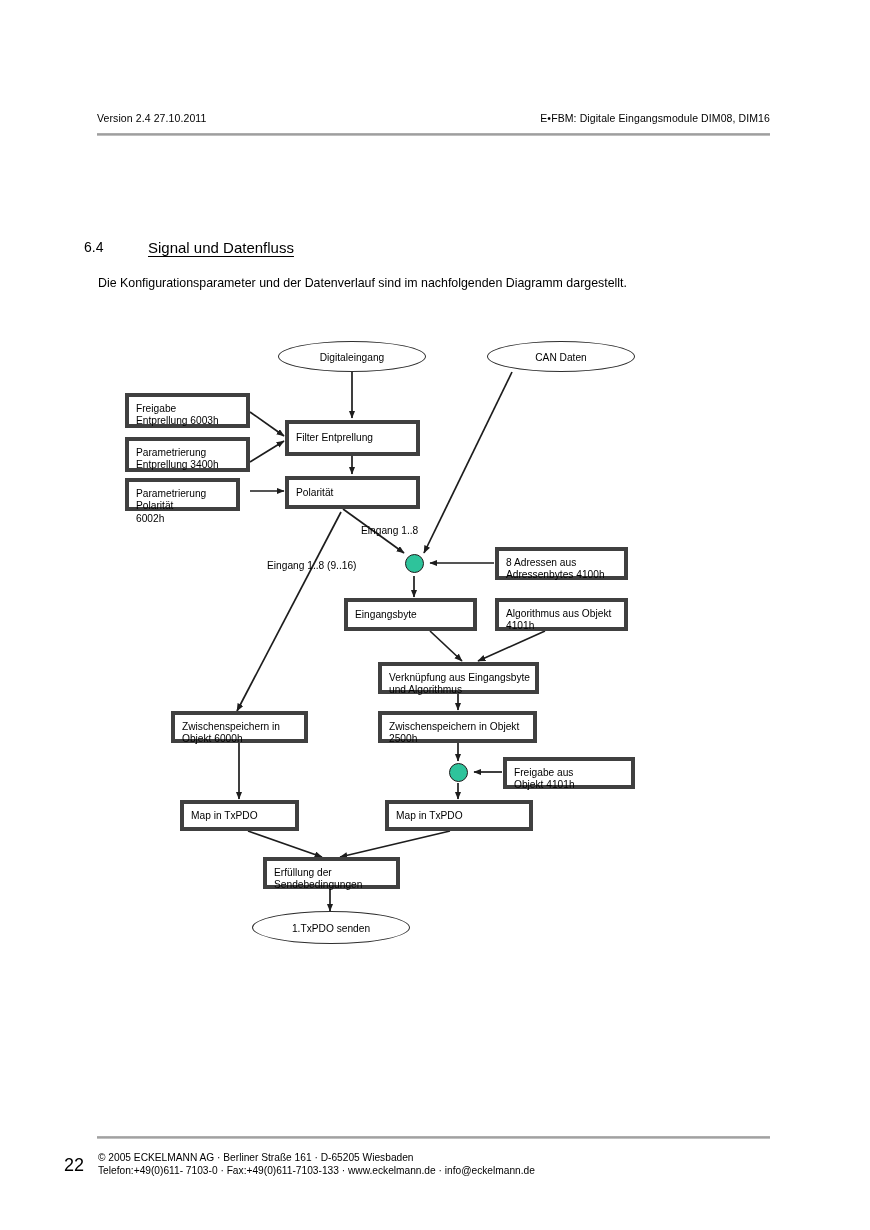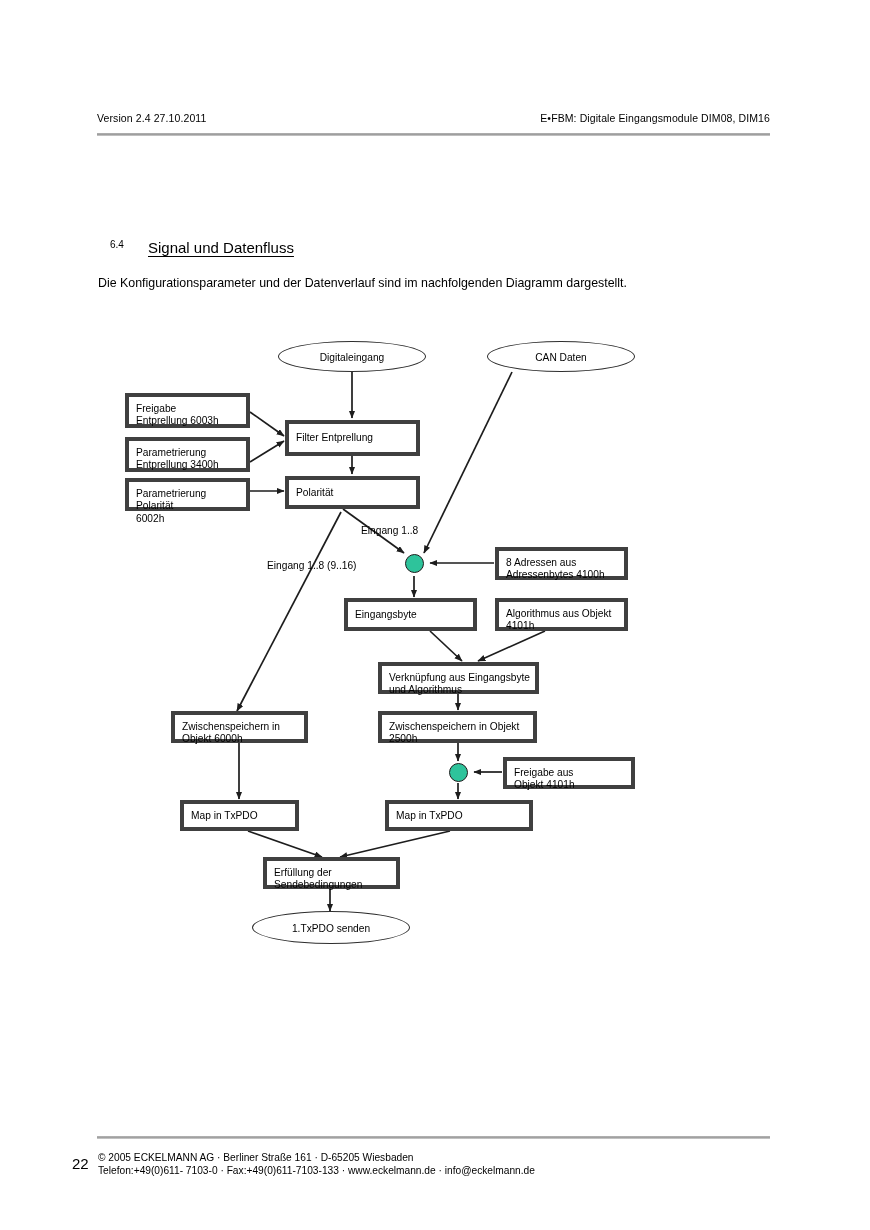--- a/index.html
+++ b/index.html
@@ -12,21 +12,21 @@
   .page{position:absolute;inset:0;background:#fff;}
 
   
   .hdr{position:absolute;left:97px;top:112px;width:673px;height:22px;}
   .hdr-left{position:absolute;left:0;top:0;font-size:10.5px;letter-spacing:.1px;white-space:nowrap;}
   .hdr-right{position:absolute;right:0;top:0;font-size:10.5px;letter-spacing:.1px;white-space:nowrap;}
   .hdr-rule{position:absolute;left:97px;top:133px;width:673px;height:3px;
             background:linear-gradient(to bottom,#b7b7b7 0,#9a9a9a 45%,#cfcfcf 100%);}
 
   
-  .sec-num{position:absolute;left:110px;top:239px;font-size:10px;}
+  .sec-num{position:absolute;left:84px;top:239px;font-size:14px;}
   .sec-title{position:absolute;left:148px;top:239px;font-size:15px;
              text-decoration:underline;text-underline-offset:3px;}
   .intro{position:absolute;left:98px;top:276px;font-size:12.4px;white-space:nowrap;}
 
   
   .diagram{position:absolute;left:0;top:0;width:870px;height:1230px;}
   .diagram svg{position:absolute;left:0;top:0;}
   .node{position:absolute;box-sizing:border-box;background:#fff;
         border:4px solid #404040;}
   .node .txt{position:absolute;left:7px;top:6px;right:4px;
@@ -35,21 +35,21 @@
            border:1px solid #2e2e2e;border-radius:50%;}
   .ellipse .txt{position:absolute;left:0;right:0;top:50%;
                 transform:translateY(-50%);text-align:center;font-size:10.2px;}
   .junction{position:absolute;width:19px;height:19px;border-radius:50%;
             background:#2ec39b;border:1px solid #1d1d1d;box-sizing:border-box;}
   .edge-label{position:absolute;font-size:10.2px;white-space:nowrap;text-align:right;}
 
   
   .ftr-rule{position:absolute;left:97px;top:1136px;width:673px;height:3px;
             background:linear-gradient(to bottom,#b9b9b9 0,#9c9c9c 45%,#d2d2d2 100%);}
-  .pg-num{position:absolute;left:64px;top:1155px;font-size:15px;margin-left:8px;}
+  .pg-num{position:absolute;left:64px;top:1155px;font-size:18px;}
   .ftr-l1{position:absolute;left:98px;top:1152px;font-size:10.2px;white-space:nowrap;}
   .ftr-l2{position:absolute;left:98px;top:1165px;font-size:10.2px;white-space:nowrap;}
 </style>
 </head>
 <body>
 
 <div class="page">
 
   <div class="hdr">
     <div class="hdr-left">Version 2.4   27.10.2011</div>
@@ -124,21 +124,21 @@
     </div>
 
     <div class="node" style="left:125px;top:393px;width:125px;height:35px;">
       <div class="txt">Freigabe
 Entprellung 6003h</div>
     </div>
     <div class="node" style="left:125px;top:437px;width:125px;height:35px;">
       <div class="txt">Parametrierung
 Entprellung 3400h</div>
     </div>
-    <div class="node" style="left:125px;top:478px;width:125px;height:33px;">
+    <div class="node" style="left:125px;top:478px;width:115px;height:33px;">
       <div class="txt">Parametrierung Polarität
 6002h</div>
     </div>
 
     <div class="node" style="left:285px;top:476px;width:135px;height:33px;">
       <div class="txt" style="top:50%;transform:translateY(-50%);">Polarität</div>
     </div>
     <div class="node" style="left:285px;top:420px;width:135px;height:36px;">
       <div class="txt" style="top:50%;transform:translateY(-50%);">Filter Entprellung</div>
     </div>

